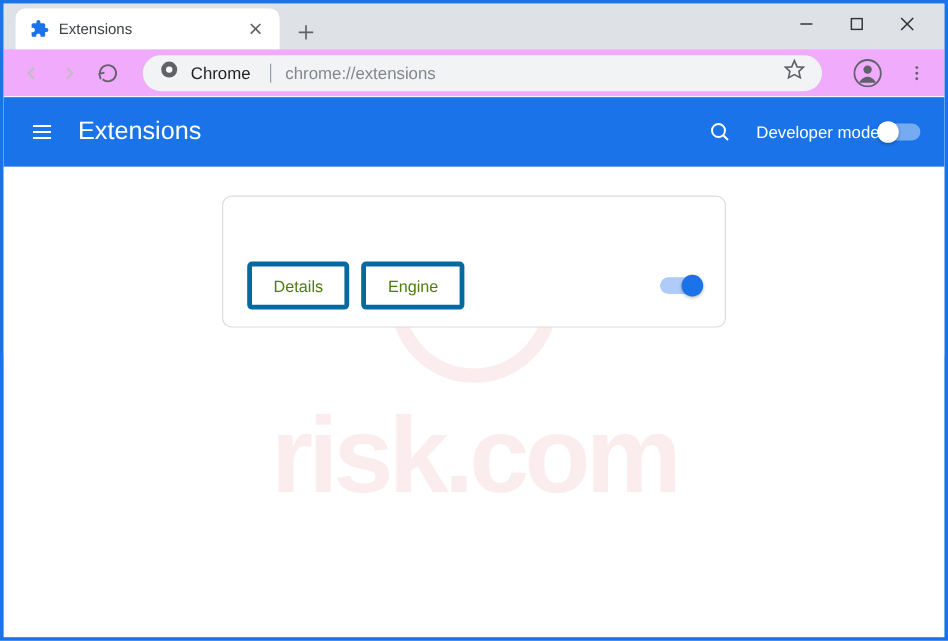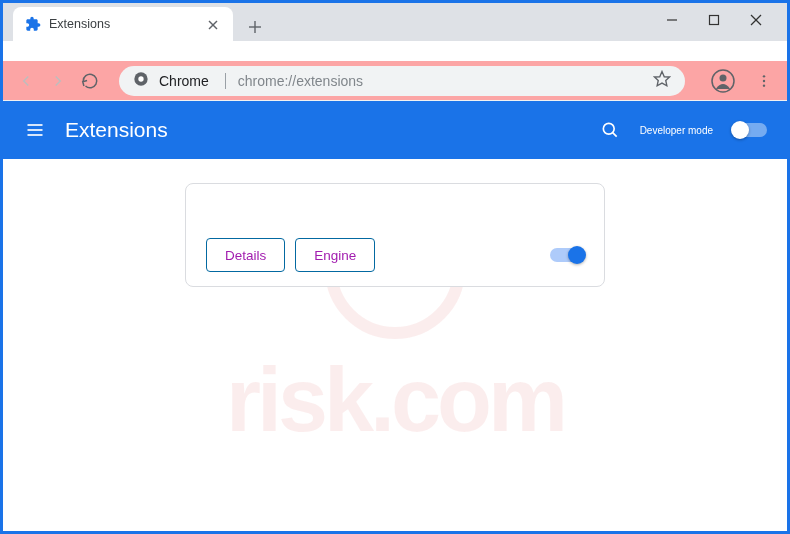--- a/index.html
+++ b/index.html
@@ -5,47 +5,47 @@
 * { margin: 0; padding: 0; box-sizing: border-box; font-family: 'Segoe UI', Arial, sans-serif; }
 body { width: 790px; height: 534px; background: #fff; border: 3px solid #1a73e8; position: relative; overflow: hidden; }
 .window-controls { position: absolute; top: 0; right: 0; height: 34px; display: flex; align-items: center; gap: 28px; padding-right: 24px; z-index: 10; }
 .wc { width: 14px; height: 14px; display: flex; align-items: center; justify-content: center; color: #333; cursor: pointer; }
 .tab-bar { height: 38px; background: #dee1e6; display: flex; align-items: flex-end; padding-left: 10px; }
 .tab { height: 34px; background: #fff; border-radius: 8px 8px 0 0; display: flex; align-items: center; padding: 0 12px; min-width: 220px; position: relative; }
 .tab-icon { width: 16px; height: 16px; margin-right: 8px; }
 .tab-title { font-size: 12.5px; color: #3c4043; flex: 1; }
 .tab-close { width: 14px; height: 14px; color: #5f6368; cursor: pointer; }
 .new-tab { width: 28px; height: 28px; margin-left: 8px; display: flex; align-items: center; justify-content: center; color: #5f6368; cursor: pointer; }
-.nav-bar { height: 40px; background: #fca5a5; display: flex; align-items: center; padding: 0 12px; gap: 10px; border-bottom: 1px solid #f1f1f1; margin-top: 20px; }
+.nav-bar { height: 40px; background: #f0abfc; display: flex; align-items: center; padding: 0 12px; gap: 10px; border-bottom: 1px solid #f1f1f1; }
 .nav-btn { width: 22px; height: 22px; display: flex; align-items: center; justify-content: center; color: #bdbdbd; cursor: pointer; }
 .nav-btn.active { color: #5f6368; }
 .omnibox { flex: 1; height: 30px; background: #f1f3f4; border-radius: 15px; display: flex; align-items: center; padding: 0 14px; gap: 10px; margin: 0 8px; }
 .omni-origin { font-size: 14px; color: #202124; }
 .omni-path { font-size: 14px; color: #80868b; }
 .omni-divider { width: 1px; height: 16px; background: #9aa0a6; margin: 0 2px 0 6px; }
 .omni-star { margin-left: auto; color: #5f6368; cursor: pointer; }
 .avatar { width: 24px; height: 24px; color: #5f6368; margin: 0 8px; cursor: pointer; }
 .toolbar { height: 58px; background: #1a73e8; display: flex; align-items: center; padding: 0 20px; color: #fff; }
 .menu-btn { width: 24px; height: 24px; margin-right: 18px; cursor: pointer; display: flex; align-items: center; justify-content: center; }
 .toolbar-title { font-size: 21px; font-weight: 400; flex: 1; }
 .search-btn { width: 24px; height: 24px; margin-right: 18px; cursor: pointer; display: flex; align-items: center; justify-content: center; }
-.dev-label { font-size: 10px; margin-right: 20px; }
+.dev-label { font-size: 14px; margin-right: 0; }
 .toggle { width: 34px; height: 14px; background: rgba(255,255,255,0.4); border-radius: 7px; position: relative; cursor: pointer; }
 .toggle-knob { width: 18px; height: 18px; background: #fff; border-radius: 50%; position: absolute; top: -2px; left: -2px; box-shadow: 0 1px 3px rgba(0,0,0,0.3); }
 .content { padding: 24px; display: flex; justify-content: center; background: #fff; position: relative; }
 .watermark { position: absolute; top: 40px; left: 0; right: 0; display: flex; flex-direction: column; align-items: center; opacity: 0.08; pointer-events: none; }
 .wm-circle { width: 140px; height: 140px; border: 12px solid #d32f2f; border-radius: 50%; display: flex; align-items: center; justify-content: center; font-size: 48px; font-weight: bold; color: #d32f2f; font-style: italic; }
 .wm-text { font-size: 90px; font-weight: bold; color: #d32f2f; margin-top: 10px; letter-spacing: -4px; }
 .card { width: 420px; background: #fff; border: 1px solid #dadce0; border-radius: 8px; padding: 18px 20px 14px; display: flex; flex-direction: column; position: relative; z-index: 1; }
 .card-top { display: flex; gap: 18px; }
 .ext-icon { width: 38px; height: 38px; flex-shrink: 0; }
 .ext-title { font-size: 14px; color: #202124; margin-bottom: 6px; }
 .ext-desc { font-size: 13.5px; color: #5f6368; line-height: 1.5; }
 .card-bottom { display: flex; align-items: center; gap: 10px; margin-top: 36px; }
-.card-btn { height: 30px; padding: 16px 18px; border: 1px solid #0369a1; border-radius: 4px; background: #fff; color: #a21caf; font-size: 13.5px; font-weight: 500; cursor: pointer; display: flex; align-items: center; }
+.card-btn { height: 30px; padding: 16px 18px; border: 4px solid #0369a1; border-radius: 4px; background: #fff; color: #4d7c0f; font-size: 13.5px; font-weight: 500; cursor: pointer; display: flex; align-items: center; }
 .card-toggle { width: 34px; height: 14px; background: #aecbfa; border-radius: 7px; position: relative; cursor: pointer; margin-left: auto; }
 .card-toggle-knob { width: 18px; height: 18px; background: #1a73e8; border-radius: 50%; position: absolute; top: -2px; right: -2px; box-shadow: 0 1px 3px rgba(0,0,0,0.3); }
 </style>
 </head>
 <body>
 
 <div class="window-controls">
   <span class="wc">
       <svg width="12" height="12" viewBox="0 0 12 12">
         <line x1="1" y1="6" x2="11" y2="6" stroke="currentColor" stroke-width="1.2"></line>

